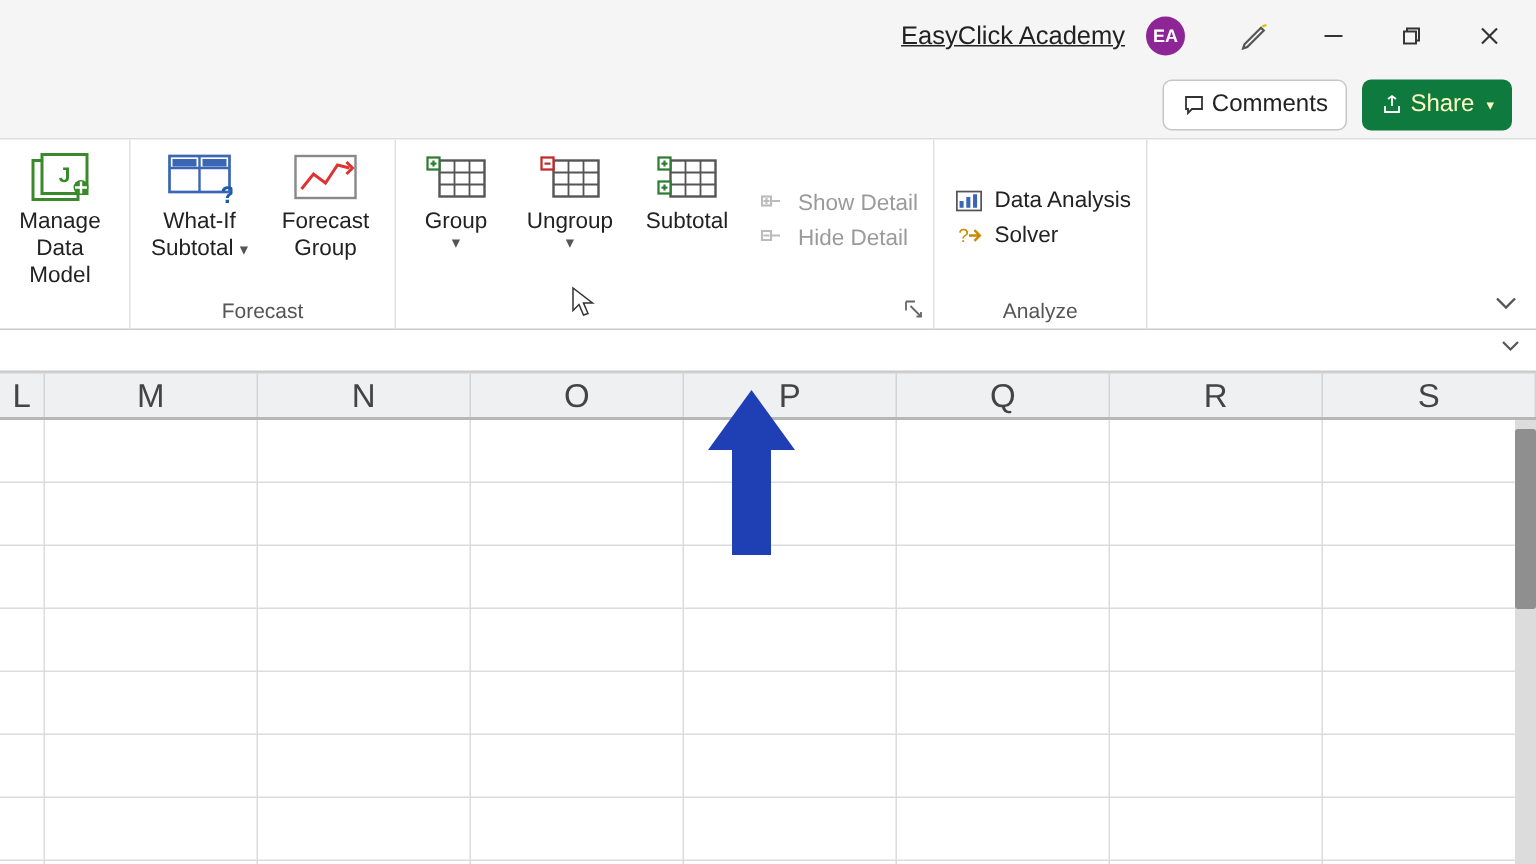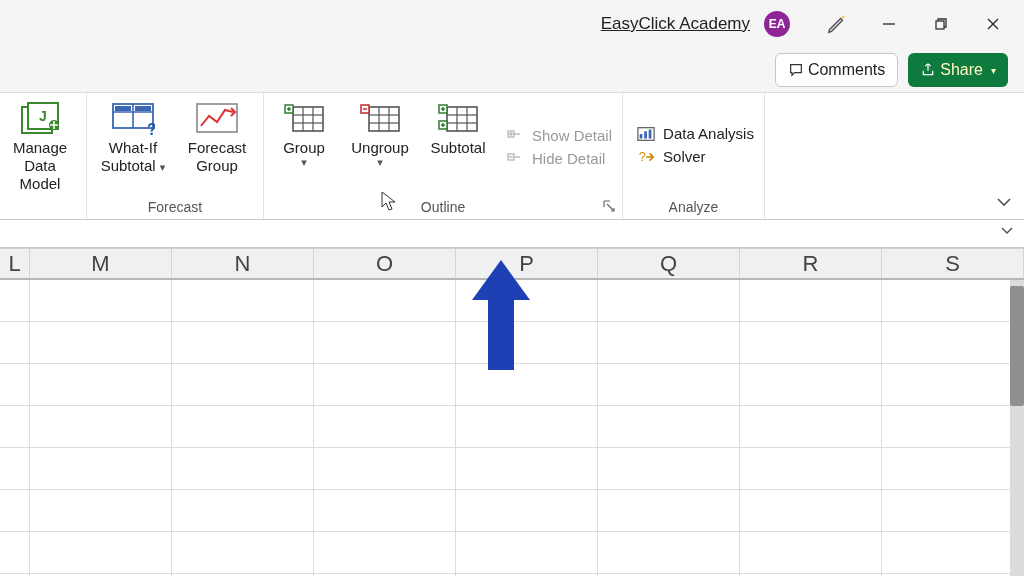--- a/index.html
+++ b/index.html
@@ -404,21 +404,20 @@
             <svg width="16" height="12" viewBox="0 0 16 12" stroke="#bbb" stroke-width="1.4" fill="none">
                 <rect x="1" y="1" width="6" height="6"></rect>
                 <path d="M2 4h4"></path>
                 <path d="M7 4h6"></path>
               </svg>
           </span>
           <span>Hide Detail</span>
         </div>
       </div>
     </div>
-    <div class="group-label">Outline</div>
     <div class="launcher">
       <svg viewBox="0 0 14 14" fill="none" stroke="#666" stroke-width="1.2">
           <path d="M2 2h6M2 2v6"></path>
           <path d="M5 5l7 7"></path>
           <path d="M9 12h3v-3"></path>
         </svg>
     </div>
   </div>
 
   <div class="group analyze-group">

